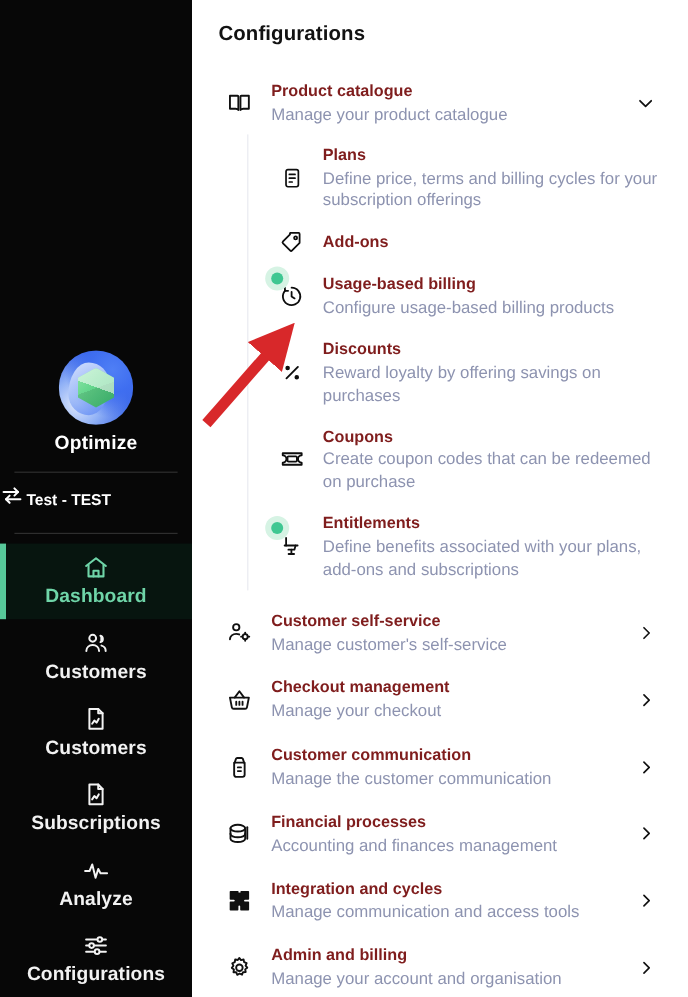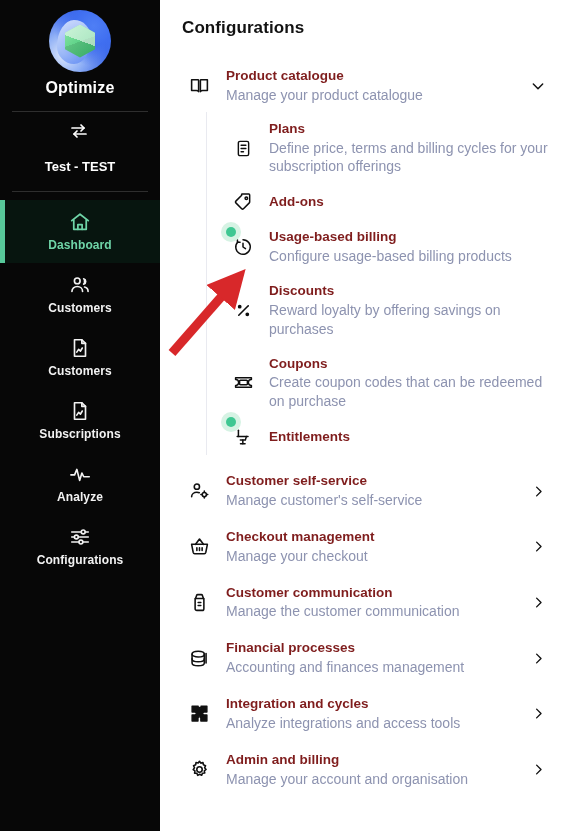--- a/index.html
+++ b/index.html
@@ -12,20 +12,21 @@
   }
   #app { display:flex; width:573px; height:831px; }
 
   
   .sidebar {
     width:160px; min-width:160px; height:831px;
     background:#070707;
     display:flex; flex-direction:column;
     align-items:stretch;
     position:relative;
+    justify-content:flex-end;
   }
   .brand {
     padding:10px 0 6px 0;
     display:flex; flex-direction:column; align-items:center;
   }
   .logo-circle {
     width:62px; height:62px; border-radius:50%;
     background:
       radial-gradient(circle at 72% 26%, #4f7ff5 0%, #3f6ef0 30%, transparent 62%),
       radial-gradient(circle at 24% 72%, #dfe8fb 0%, #8fb0f6 32%, transparent 66%),
@@ -51,31 +52,31 @@
       linear-gradient(-20deg, rgba(0,0,0,.10) 0 50%, transparent 50%);
   }
   .brand-name {
     margin-top:7px; color:#ffffff;
     font-size:16px; font-weight:700; letter-spacing:.2px;
   }
   .sb-divider { height:1px; background:#2e2e2e; margin:8px 12px 0 12px; }
 
   .env-block {
     padding:11px 0 9px 0;
-    display:flex; flex-direction:column; align-items:center; gap:14px;
+    display:flex; flex-direction:row; align-items:center; gap:0;
   }
   .env-name { color:#ffffff; font-size:13px; font-weight:700; }
 
   .nav { display:flex; flex-direction:column; margin-top:8px; }
   .nav-item {
     height:63px;
     display:flex; flex-direction:column; align-items:center; justify-content:center;
     gap:5px; position:relative; cursor:pointer;
   }
-  .nav-item .nav-label { font-size:12px; font-weight:700; color:#f2f2f2; letter-spacing:.1px; }
+  .nav-item .nav-label { font-size:16px; font-weight:700; color:#f2f2f2; letter-spacing:.1px; }
   .nav-item.active { background:#07150f; }
   .nav-item.active::before{
     content:""; position:absolute; left:0; top:0; bottom:0; width:5px;
     background:#57c99a;
   }
   .nav-item.active .nav-label { color:#6fd5a8; }
   .nav-item.active svg { stroke:#6fd5a8; }
   .nav-icon { width:22px; height:22px; display:block; }
   .nav-icon svg { display:block; }
 
@@ -333,20 +334,21 @@
             <svg width="20" height="20" viewBox="0 0 24 24" fill="none" stroke="#0e0e0e" stroke-width="1.8" stroke-linecap="round" stroke-linejoin="round">
               <path d="M6.5 4v7.5"></path>
               <path d="M5 11.5h13"></path>
               <path d="M16 11.5l-1.2 4.2H8.8"></path>
               <path d="M11.8 15.7V20"></path>
               <path d="M9 20h5.5"></path>
             </svg>
           </span>
           <div class="row-text">
             <div class="row-title">Entitlements</div>
+            <div class="row-desc">Define benefits associated with your plans, add-ons and subscriptions</div>
           </div>
         </div>
 
       </div>
     </section>
 
     <div class="collapsed-list">
 
       <div class="group-row">
         <span class="group-icon">
@@ -428,21 +430,21 @@
       </div>
 
       <div class="group-row">
         <span class="group-icon">
           <svg width="21" height="21" viewBox="0 0 24 24" fill="#111" stroke="#111" stroke-width="1.5" stroke-linejoin="round">
             <path d="M3.5 3.5h7v3.2a1.6 1.6 0 1 1 3.2 0V3.5h6.8v6.9h-3.2a1.6 1.6 0 1 0 0 3.2h3.2v7h-7v-3.2a1.6 1.6 0 1 0-3.2 0v3.2H3.5v-7h3.2a1.6 1.6 0 1 0 0-3.2H3.5z"></path>
           </svg>
         </span>
         <div class="row-text">
           <div class="row-title">Integration and cycles</div>
-          <div class="row-desc">Analyze integrations and access tools</div>
+          <div class="row-desc">Manage communication and access tools</div>
         </div>
         <span class="chev">
           <svg width="15" height="15" viewBox="0 0 24 24" fill="none" stroke="#111" stroke-width="2.2" stroke-linecap="round" stroke-linejoin="round">
               <path d="M9 5l7 7-7 7"></path>
             </svg>
         </span>
       </div>
 
       <div class="group-row">
         <span class="group-icon">

